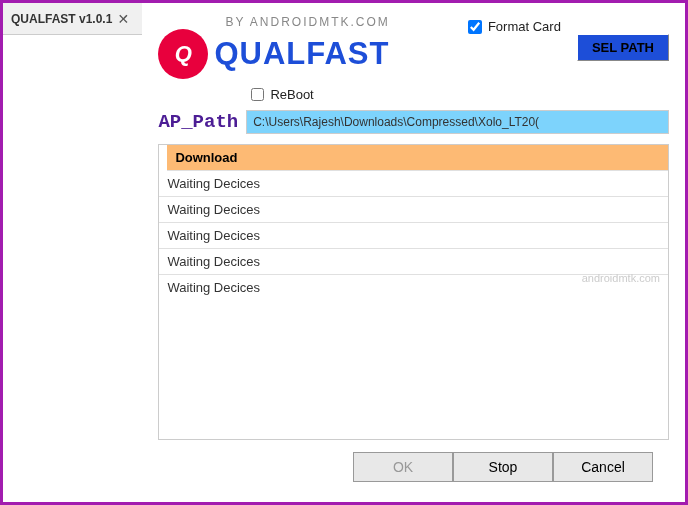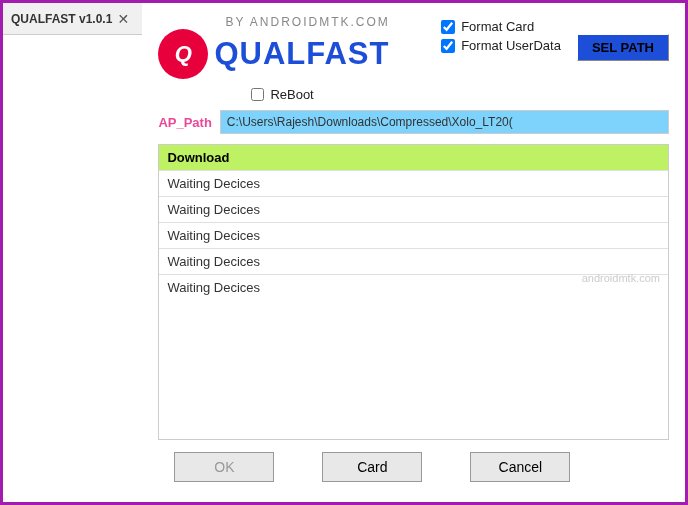--- a/index.html
+++ b/index.html
@@ -146,24 +146,25 @@
       color: #222;
     }
 
     .ap-path-row {
       display: flex;
       align-items: center;
       gap: 8px;
       margin-bottom: 10px;
     }
     .ap-path-label {
-      font-size: 13px;
-      font-weight: bold;
-      color: #ec4899;
+      font-size: 19px;
+      font-weight: bold;
+      color: #4c1d95;
       white-space: nowrap;
+      font-family: Liberation Mono, monospace;
     }
     .ap-path-value {
       flex: 1;
       border: 1px solid #ccc;
       background: #7dd3fc;
       padding: 4px 6px;
       font-size: 12px;
       color: #333;
       overflow: hidden;
       text-overflow: ellipsis;
@@ -177,45 +178,45 @@
       margin-bottom: 12px;
     }
     .download-row {
       padding: 5px 8px;
       font-size: 13px;
       color: #222;
       border-bottom: 1px solid #e0e0e0;
       position: relative;
     }
     .download-row.active {
-      background: #bef264;
+      background: #fdba74;
       color: #000;
       font-weight: bold;
+      margin-left: 8px;
     }
     .download-row.waiting {
       background: #ffffff;
       color: #333;
     }
     .download-row:last-child {
       border-bottom: none;
     }
     .watermark {
       position: absolute;
       right: 8px;
       bottom: 16px;
       font-size: 11px;
       color: #ccc;
     }
 
     .bottom-buttons {
       display: flex;
-      justify-content: flex-start;
+      justify-content: flex-end;
       padding: 0 16px;
       margin-bottom: 8px;
-      gap: 48px;
     }
     .btn {
       width: 100px;
       padding: 6px 0;
       font-size: 14px;
       cursor: pointer;
       border: 1px solid #999;
       background: #e8e8e8;
       color: #444;
       text-align: center;
@@ -248,24 +249,20 @@
           <div class="logo-circle">Q</div>
           <span class="logo-text">QUALFAST</span>
         </div>
       </div>
 
       <div class="checkboxes-area">
         <div class="checkbox-row">
           <input type="checkbox" checked="" style="">
           <label>Format Card</label>
         </div>
-        <div class="checkbox-row">
-          <input type="checkbox" checked="" style="">
-          <label>Format UserData</label>
-        </div>
       </div>
 
       <button class="sel-path-btn">SEL PATH</button>
     </div>
 
     <div class="reboot-row">
       <input type="checkbox" style="">
       <label>ReBoot</label>
     </div>
 
@@ -278,17 +275,17 @@
         <div class="download-row active">Download</div>
         <div class="download-row waiting">Waiting Decices</div>
         <div class="download-row waiting">Waiting Decices</div>
         <div class="download-row waiting">Waiting Decices</div>
         <div class="download-row waiting">Waiting Decices</div>
         <div class="download-row waiting">Waiting Decices<span class="watermark">androidmtk.com</span></div>
       </div>
 
     <div class="bottom-buttons">
       <button class="btn disabled">OK</button>
-      <button class="btn stop">Card</button>
+      <button class="btn stop">Stop</button>
       <button class="btn cancel">Cancel</button>
     </div>
   </div>
 </div>
 
 </body></html>

